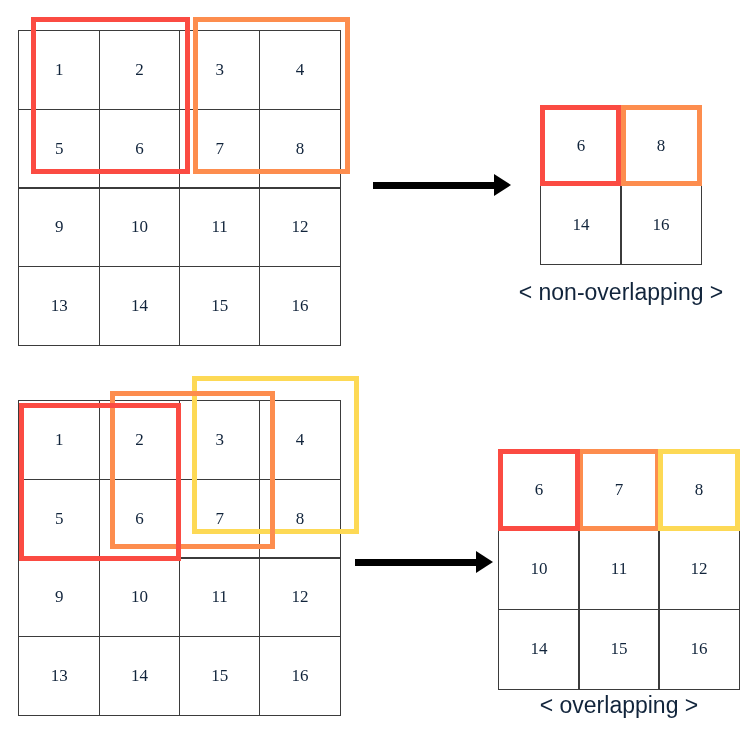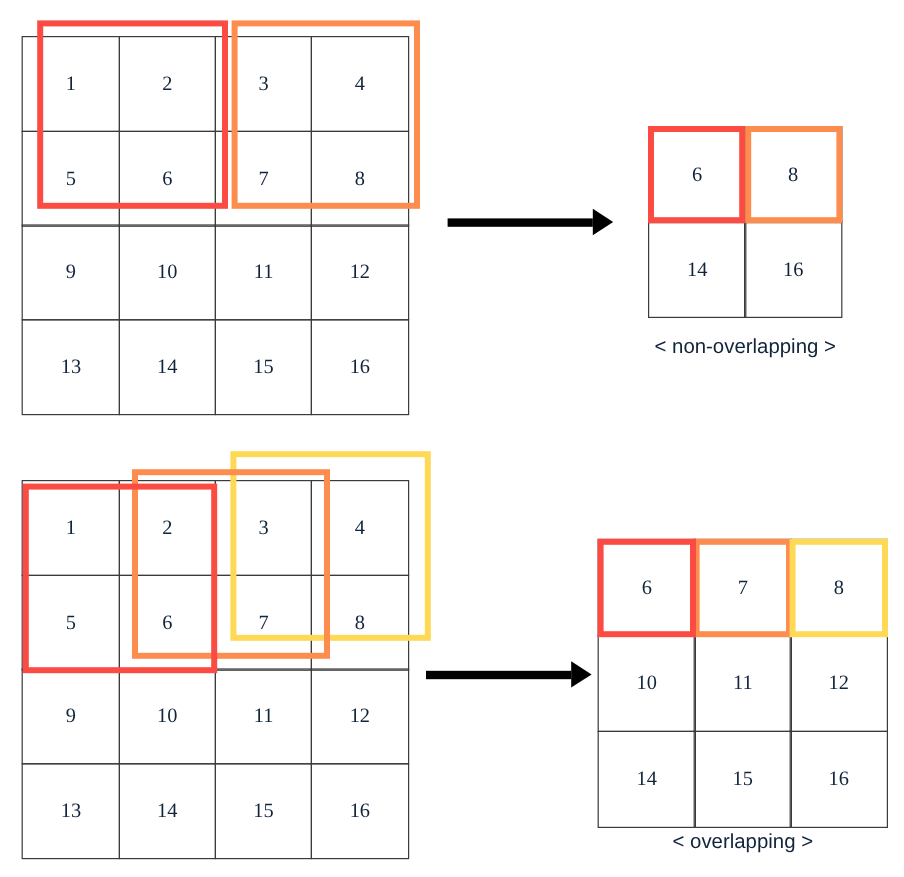--- a/index.html
+++ b/index.html
@@ -78,21 +78,21 @@
   #arrow-top    { left: 373px; top: 174px; width: 138px; }
   #arrow-top .shaft { width: 121px; }
   #arrow-top .head  { left: 121px; }
   #arrow-bottom { left: 355px; top: 551px; width: 138px; }
   #arrow-bottom .shaft { width: 121px; }
   #arrow-bottom .head  { left: 121px; }
 
   
   .caption {
     position: absolute;
-    font-size: 17px;
+    font-size: 23px;
     color: #11243b;
     font-family: "Liberation Sans", sans-serif;
     text-align: center;
     white-space: nowrap;
   }
   #caption-top    { left: 501px; top: 279px; width: 240px; }
   #caption-bottom { left: 499px; top: 692px; width: 240px; }
 </style>
 </head>
 <body>

